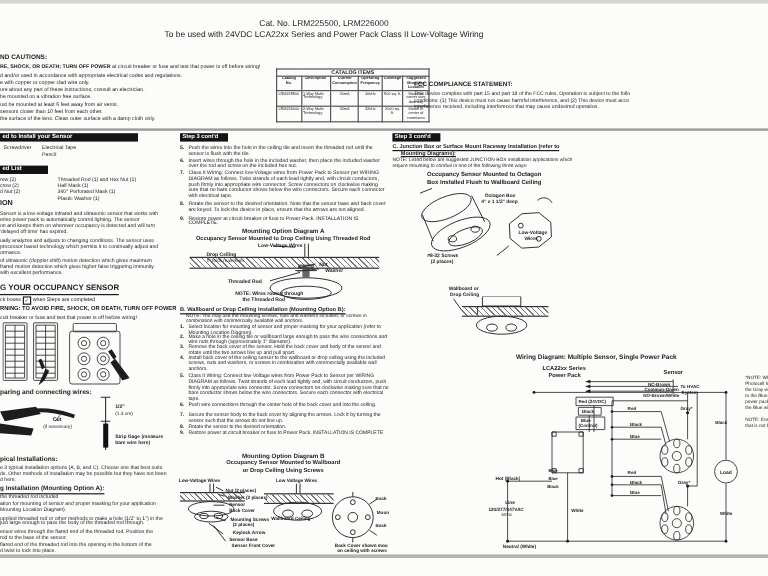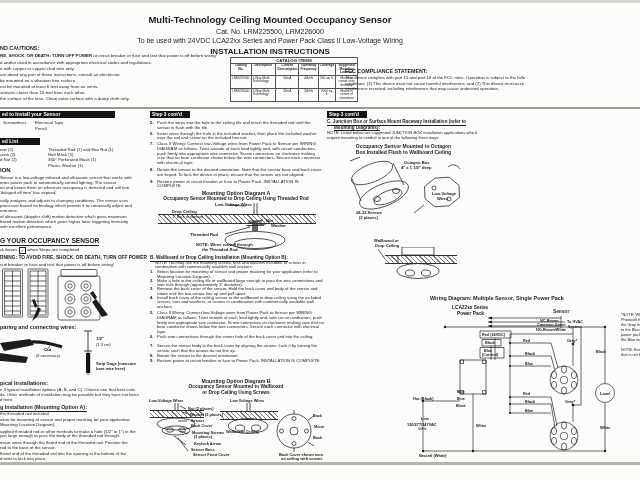--- a/index.html
+++ b/index.html
@@ -26,24 +26,22 @@
 </head>
 <body>
 
 <div id="page">
 
   <div class="abs hrule" style="left:0;top:0;width:640px;height:3px;background:#d5d5d1;"></div>
   <div class="abs hrule" style="left:0;top:107px;width:640px;height:1.6px;"></div>
   <div class="abs hrule" style="left:0;top:462px;width:640px;height:2.6px;background:#b5b5b0;"></div>
 
   <div class="abs c" style="left:90px;top:14px;width:360px;">
-    <div class="b" style="font-size:9.5px;">Multi-Technology Ceiling Mounted Occupancy Sensor</div>
     <div style="font-size:7px;margin-top:3px;">Cat. No. LRM225500, LRM226000</div>
     <div style="font-size:7px;margin-top:1.5px;">To be used with 24VDC LCA22xx Series and Power Pack Class II Low-Voltage Wiring</div>
-    <div class="b" style="font-size:8px;margin-top:3px;">INSTALLATION INSTRUCTIONS</div>
   </div>
 
   <table class="abs" style="left:230px;top:57px;width:128px;font-size:3.2px;line-height:3.6px;">
     <tbody>
         <tr>
           <th colspan="6" class="b c" style="font-size:4.4px;">CATALOG ITEMS</th>
         </tr>
     <tr class="b c">
       <th style="width:18px;">Catalog No.</th>
       <th style="width:33px;">Description</th>

